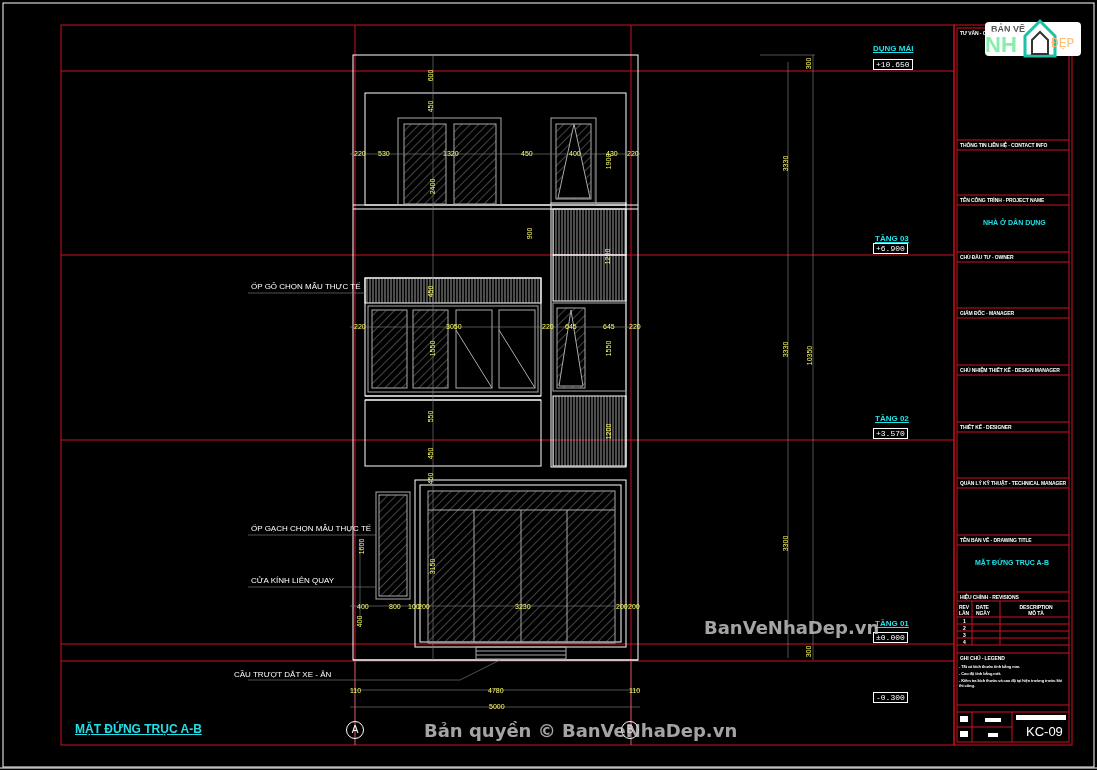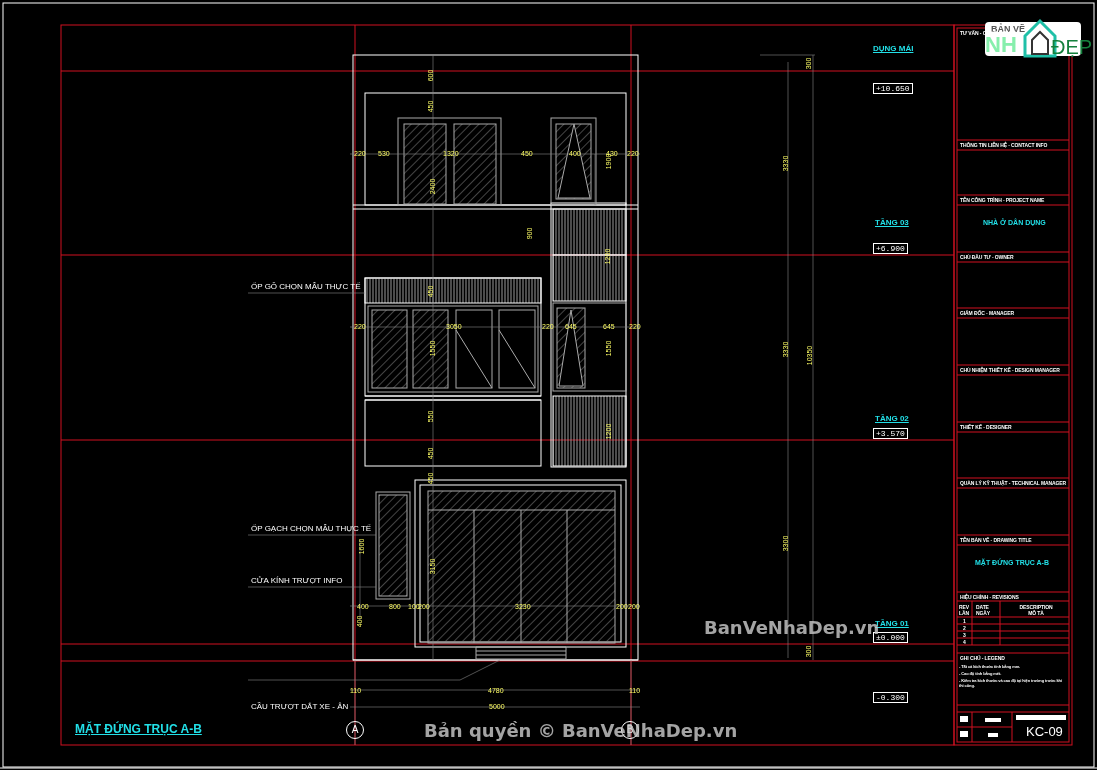--- a/index.html
+++ b/index.html
@@ -12,21 +12,21 @@
   .note { position:absolute; color:#fff; font-size:8px; white-space:nowrap; font-family:"Liberation Sans", sans-serif; }
   .dim { position:absolute; color:#ffff66; font-size:7px; white-space:nowrap; font-family:"Liberation Sans", sans-serif; line-height:7px; }
   .dim.v { transform:rotate(-90deg); transform-origin:center; }
   .sheet-title { position:absolute; color:#22e0e8; font-size:12px; font-weight:bold; text-decoration:underline; white-space:nowrap; font-family:"Liberation Sans", sans-serif; }
   .watermark { position:absolute; color:rgba(200,200,200,0.82); font-weight:bold; white-space:nowrap; font-family:"DejaVu Sans", sans-serif; }
   .kc { position:absolute; color:#fff; font-size:13px; white-space:nowrap; font-family:"Liberation Sans", sans-serif; }
   .axis-bubble { position:absolute; width:16px; height:16px; border:1px solid #fff; border-radius:50%; color:#fff; font-size:10px; text-align:center; line-height:16px; font-family:"Liberation Sans", sans-serif; }
   .logo { position:absolute; left:985px; top:16px; width:110px; height:46px; }
   .logo-ban { position:absolute; left:6px; top:8px; font-size:9px; font-weight:bold; color:#555; font-family:"Liberation Sans", sans-serif; }
   .logo-nh { position:absolute; left:0; top:16px; font-size:22px; font-weight:bold; color:#86efac; font-family:"Liberation Sans", sans-serif; }
-  .logo-dep { position:absolute; left:66px; top:20px; font-size:20px; color:#15803d; font-family:Liberation Sans, sans-serif; }
+  .logo-dep { position:absolute; left:66px; top:20px; font-size:13px; color:#fdba74; font-family:Liberation Mono, monospace; }
 </style>
 </head>
 <body>
 
 <svg id="canvas" width="1097" height="770" viewBox="0 0 1097 770" xmlns="http://www.w3.org/2000/svg">
   <defs>
     <pattern id="diag" patternUnits="userSpaceOnUse" width="6" height="6" patternTransform="rotate(45)">
       <line x1="0" y1="0" x2="0" y2="6" stroke="#8a8a8a" stroke-width="1"></line>
     </pattern>
     <pattern id="vert" patternUnits="userSpaceOnUse" width="3" height="10">
@@ -205,33 +205,33 @@
 <span class="tb-text" style="left:963px;top:625px;">2</span>
 <span class="tb-text" style="left:963px;top:632px;">3</span>
 <span class="tb-text" style="left:963px;top:639px;">4</span>
 <span class="tb-text" style="left:960px;top:655px;">GHI CHÚ - LEGEND</span>
 <span class="tb-text" style="left:959px;top:664px;font-size:4px;">- Tất cả kích thước tính bằng mm.</span>
 <span class="tb-text" style="left:959px;top:671px;font-size:4px;">- Cao độ tính bằng mét.</span>
 <span class="tb-text" style="left:959px;top:678px;font-size:4px;width:108px;white-space:normal;line-height:5px;">- Kiểm tra kích thước và cao độ tại hiện trường trước khi thi công.</span>
 <span class="kc" style="left:1026px;top:724px;">KC-09</span>
 
 <span class="level-label" style="left:873px;top:44px;">DỤNG MÁI</span>
-<span class="level-value" style="left:873px;top:59px;margin-top:24px;">+10.650</span>
-<span class="level-label" style="left:875px;top:218px;">TẦNG 03</span>
+<span class="level-value" style="left:873px;top:59px;">+10.650</span>
+<span class="level-label" style="left:875px;top:234px;">TẦNG 03</span>
 <span class="level-value" style="left:873px;top:243px;">+6.900</span>
 <span class="level-label" style="left:875px;top:414px;">TẦNG 02</span>
 <span class="level-value" style="left:873px;top:428px;">+3.570</span>
 <span class="level-label" style="left:875px;top:619px;">TẦNG 01</span>
 <span class="level-value" style="left:873px;top:632px;">±0.000</span>
 <span class="level-value" style="left:873px;top:692px;">-0.300</span>
 
 <span class="note" style="left:251px;top:282px;">ỐP GỖ CHỌN MẪU THỰC TẾ</span>
 <span class="note" style="left:251px;top:524px;">ỐP GẠCH CHỌN MẪU THỰC TẾ</span>
-<span class="note" style="left:251px;top:576px;">CỬA KÍNH TRƯỢT INFO</span>
-<span class="note" style="left:251px;top:670px;margin-top:32px;">CẦU TRƯỢT DẮT XE - ÂN</span>
+<span class="note" style="left:251px;top:576px;">CỬA KÍNH LIÊN QUAY</span>
+<span class="note" style="left:234px;top:670px;">CẦU TRƯỢT DẮT XE - ÂN</span>
 
 <span class="dim v" style="left:803px;top:60px;">300</span>
 <span class="dim v" style="left:778px;top:160px;">3330</span>
 <span class="dim v" style="left:778px;top:346px;">3330</span>
 <span class="dim v" style="left:778px;top:540px;">3300</span>
 <span class="dim v" style="left:803px;top:648px;">300</span>
 <span class="dim v" style="left:800px;top:352px;">10350</span>
 
 <span class="dim" style="left:350px;top:687px;">110</span>
 <span class="dim" style="left:488px;top:687px;">4780</span>

